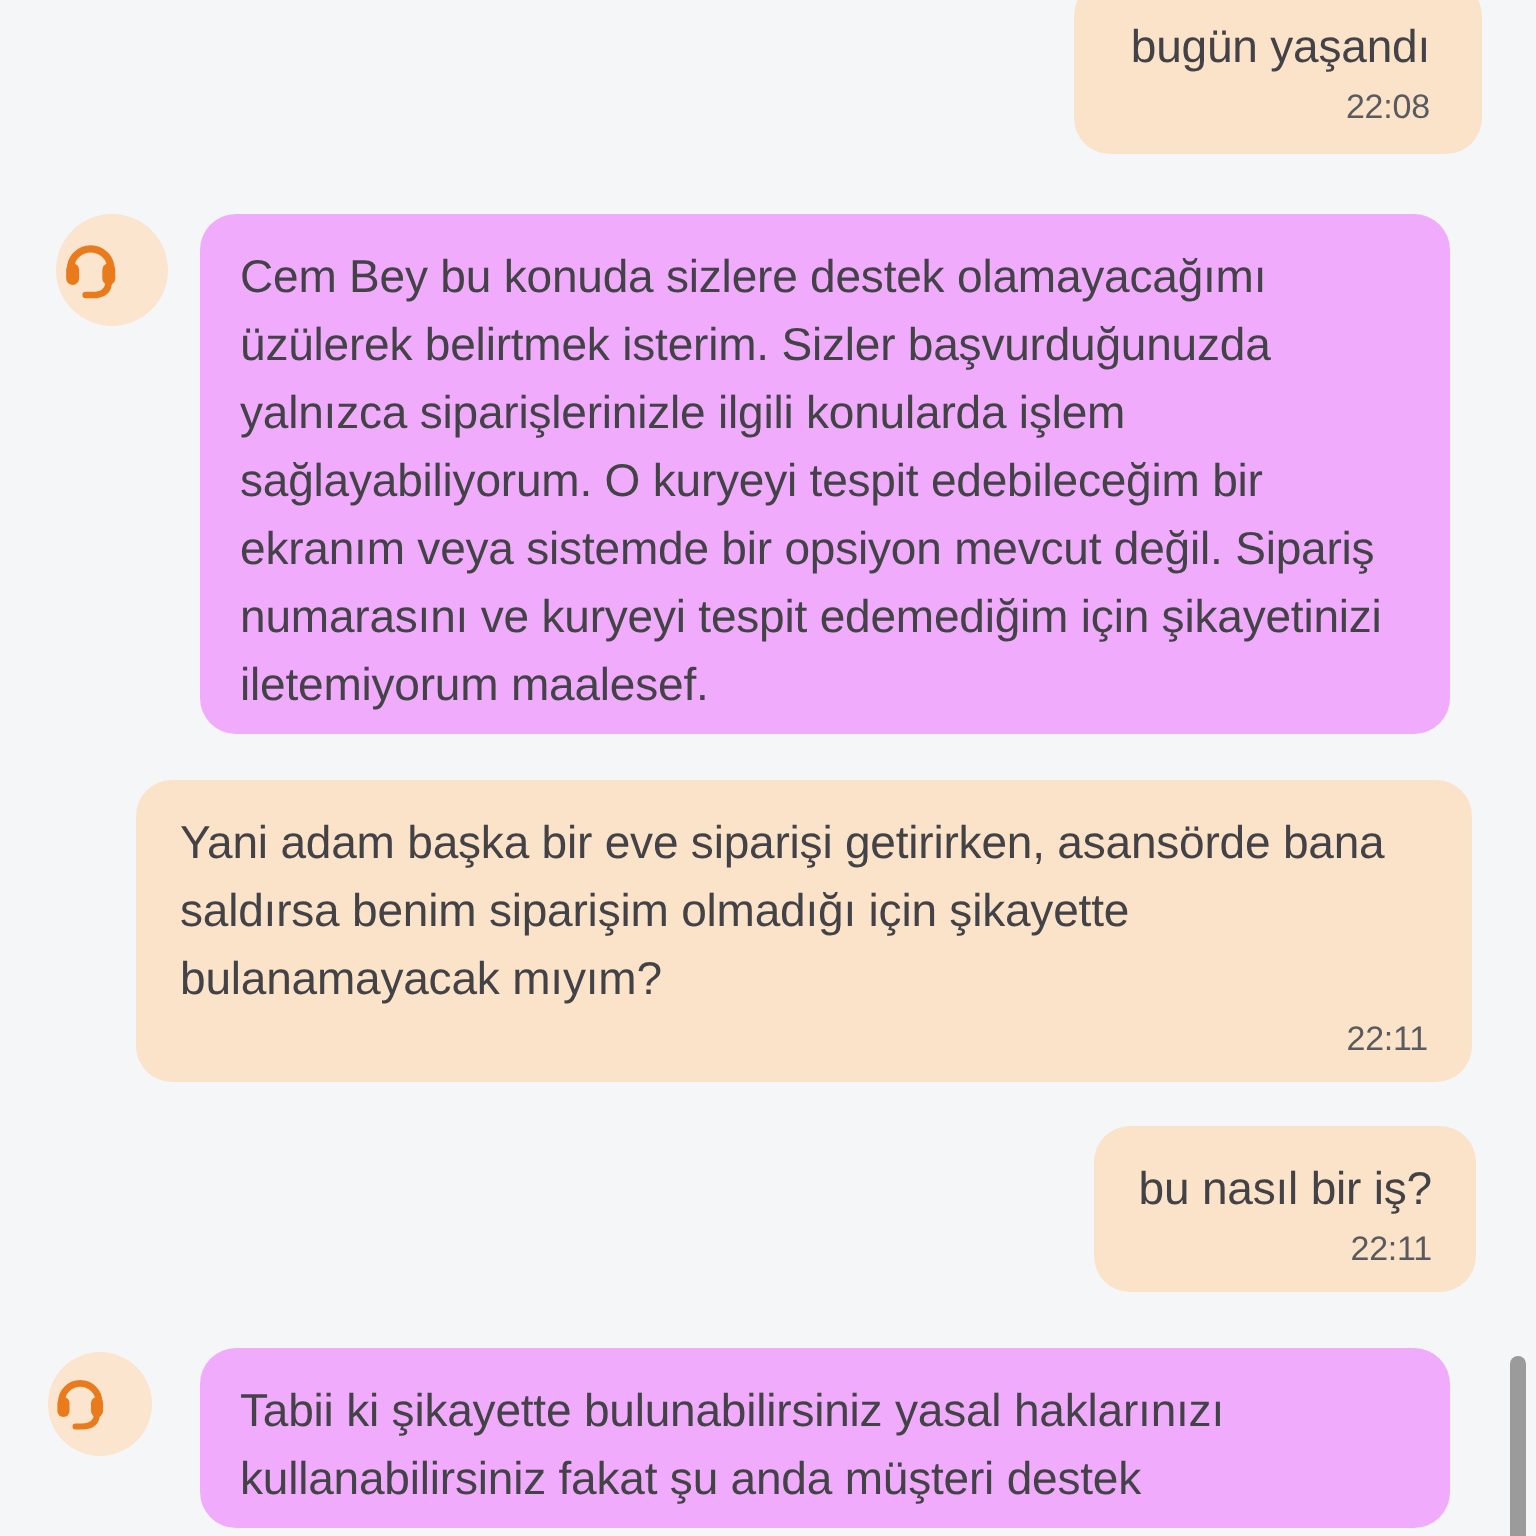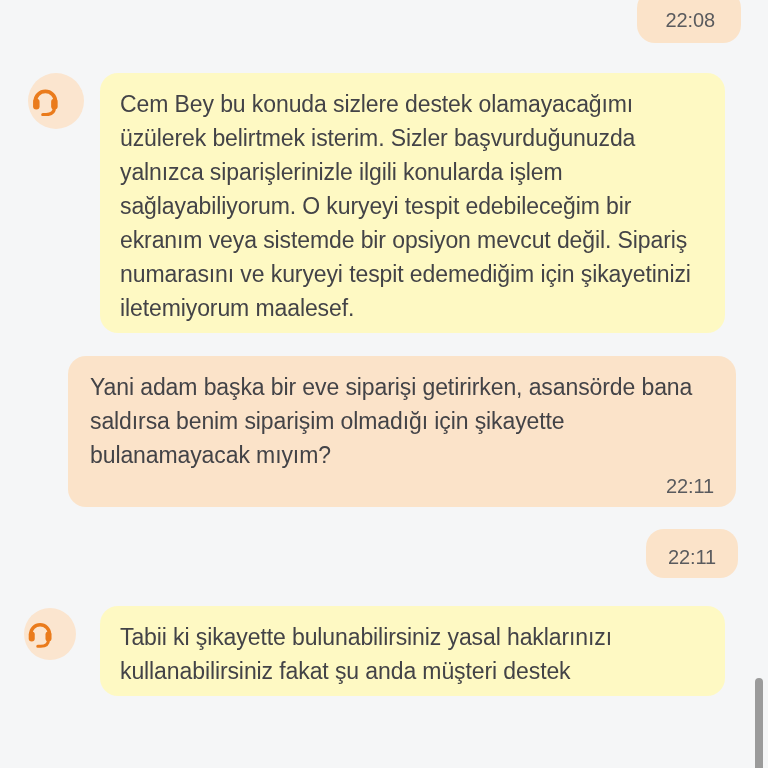--- a/index.html
+++ b/index.html
@@ -23,27 +23,27 @@
     border-radius: 18px;
     font-size: 23px;
     line-height: 34px;
     letter-spacing: -0.1px;
     color: #434347;
     padding: 14px 22px 8px 22px;
   }
   .bubble .time {
     display: block;
     text-align: right;
-    font-size: 20px;
+    font-size: 17px;
     line-height: 26px;
     color: #5a5b5e;
     margin-top: 1px;
   }
   .bubble.user { background: #fbe3c9; }
-  .bubble.agent { background: #fef9c3; padding-left: 20px; padding-right: 18px; }
+  .bubble.agent { background: #f0abfc; padding-left: 20px; padding-right: 18px; }
 
   
   .row-1 { margin: -10px 27px 0 0; }
   .row-1 .bubble { padding: 16px 26px 10px 28px; }
 
   
   .row-2 { margin: 30px 0 0 28px; }
   .row-2 .bubble { width: 625px; margin-left: 16px; }
 
   
@@ -80,20 +80,21 @@
     background: #9b9b9b;
   }
 </style>
 </head>
 <body>
 
 <div class="chat-screen">
 
   <div class="msg-row from-user row-1">
     <div class="bubble user">
+      <span>bugün yaşandı</span>
       <span class="time">22:08</span>
     </div>
   </div>
 
   <div class="msg-row from-agent row-2">
     <div class="avatar">
       <span>
         <svg viewBox="0 0 48 48" xmlns="http://www.w3.org/2000/svg">
           <path d="M10 27 a14 14 0 0 1 28 0" fill="none" stroke="#ea7b1c" stroke-width="5"></path>
           <rect x="7" y="23" width="9" height="15" rx="4.5" fill="#ea7b1c"></rect>
@@ -109,20 +110,21 @@
 
   <div class="msg-row from-user row-3">
     <div class="bubble user">
       <span>Yani adam başka bir eve siparişi getirirken, asansörde bana saldırsa benim siparişim olmadığı için şikayette bulanamayacak mıyım?</span>
       <span class="time">22:11</span>
     </div>
   </div>
 
   <div class="msg-row from-user row-4">
     <div class="bubble user">
+      <span>bu nasıl bir iş?</span>
       <span class="time">22:11</span>
     </div>
   </div>
 
   <div class="msg-row from-agent row-5">
     <div class="avatar">
       <span>
         <svg viewBox="0 0 48 48" xmlns="http://www.w3.org/2000/svg">
           <path d="M10 27 a14 14 0 0 1 28 0" fill="none" stroke="#ea7b1c" stroke-width="5"></path>
           <rect x="7" y="23" width="9" height="15" rx="4.5" fill="#ea7b1c"></rect>

